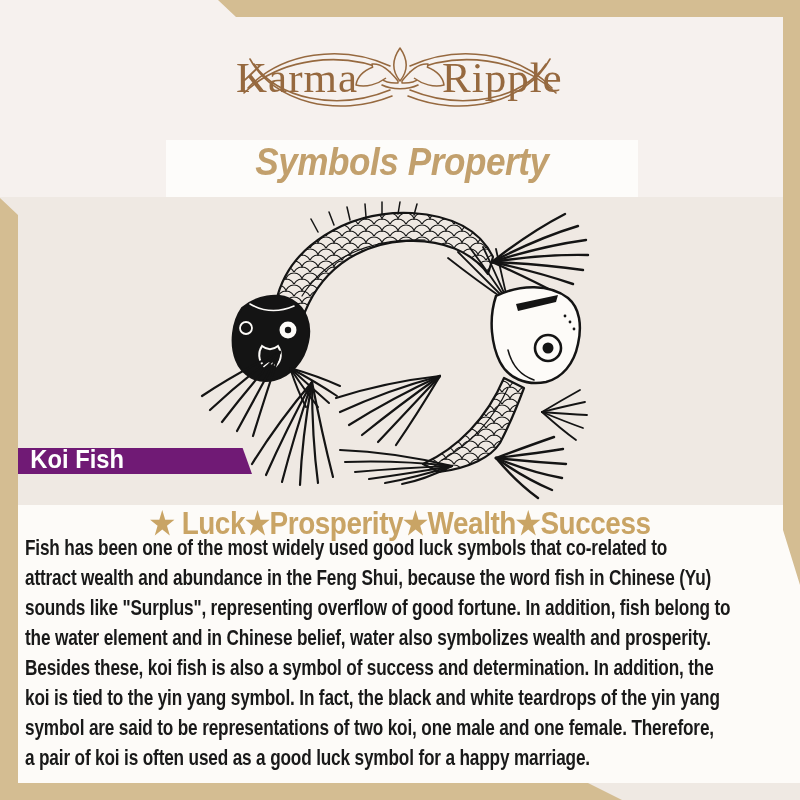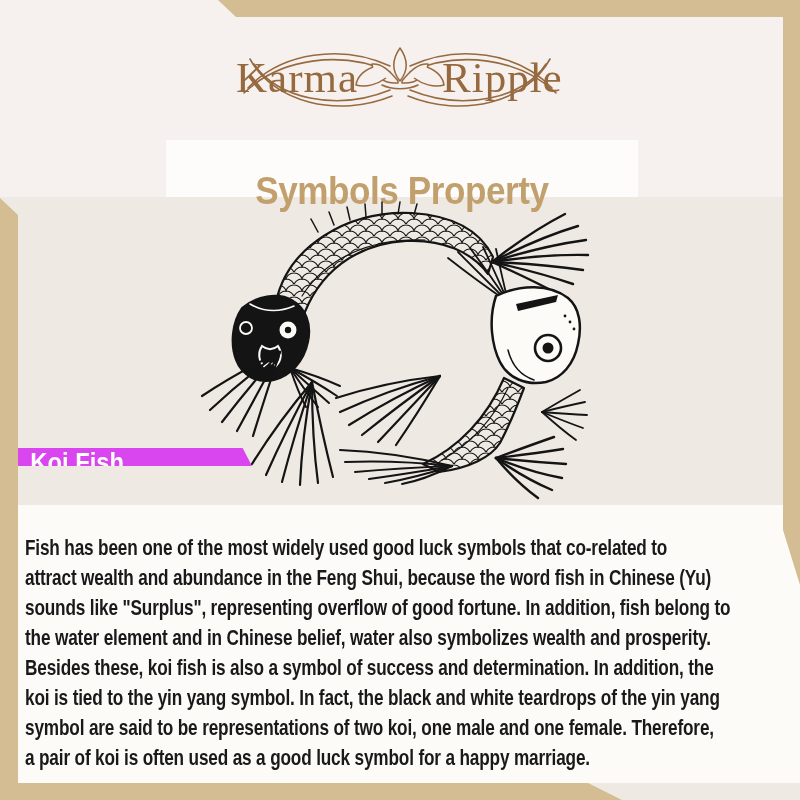--- a/index.html
+++ b/index.html
@@ -21,32 +21,32 @@
     position:absolute;left:0;top:198px;width:622px;height:602px;background:#d4bd92;
     clip-path:polygon(0 0,18px 17px,18px 585px,588px 585px,100% 100%,0 100%);
   }
   
   .logo{position:absolute;left:220px;top:28px;width:360px;height:94px;}
   .logo text{font-family:"Liberation Serif",serif;font-size:43px;fill:#96693f;letter-spacing:1px;}
   .logo .line{fill:none;stroke:#96693f;stroke-width:1.6;stroke-linecap:round;}
   .logo .petal{fill:#f6f1ee;stroke:#96693f;stroke-width:1.5;stroke-linejoin:round;}
   
   .heading{
-    position:absolute;left:166px;top:156px;width:472px;height:57px;
-    display:flex;align-items:flex-end;justify-content:center;
+    position:absolute;left:166px;top:140px;width:472px;height:57px;
+    display:flex;align-items:flex-start;justify-content:center;font-style:italic;
   }
   .heading span{
     font-size:39px;font-weight:800;color:#c2a06d;white-space:nowrap;
     transform:scaleX(.9);letter-spacing:-.5px;
   }
   
   .ribbon{
-    position:absolute;left:18px;top:448px;width:234px;height:18px;background:#d946ef;
+    position:absolute;left:18px;top:448px;width:234px;height:26px;background:#701a75;
     clip-path:polygon(0 0,96% 0,100% 100%,0 100%);
-    display:flex;align-items:flex-start;
+    display:flex;align-items:flex-end;
   }
   .ribbon span{color:#fff;font-weight:800;font-size:25px;padding-left:13px;letter-spacing:0;transform:scaleX(.95);transform-origin:left;}
   
   .tagline{position:absolute;left:0;top:506px;width:800px;text-align:center;}
   .tagline span{
     display:inline-block;font-size:31px;font-weight:800;color:#c9a465;
     transform:scaleX(.9);white-space:nowrap;letter-spacing:-.5px;line-height:36px;
   }
   
   .body-text{position:absolute;left:25px;top:533px;width:775px;}
@@ -221,20 +221,23 @@
         <circle cx="384" cy="129" r="1.4" fill="#141414"></circle>
         <path class="ray" stroke-width="1.5" d="M318,150 C322,166 332,176 344,180"></path>
       </g>
     </g>
   </svg>
 
   <div class="ribbon">
     <span>Koi Fish</span>
   </div>
 
+  <div class="tagline">
+    <span>★ Luck★Prosperity★Wealth★Success</span>
+  </div>
 
   <div class="body-text">
     <div class="ln">Fish has been one of the most widely used good luck symbols that co-related to</div>
     <div class="ln">attract wealth and abundance in the Feng Shui, because the word fish in Chinese (Yu)</div>
     <div class="ln">sounds like "Surplus", representing overflow of good fortune. In addition, fish belong to</div>
     <div class="ln">the water element and in Chinese belief, water also symbolizes wealth and prosperity.</div>
     <div class="ln">Besides these, koi fish is also a symbol of success and determination. In addition, the</div>
     <div class="ln">koi is tied to the yin yang symbol. In fact, the black and white teardrops of the yin yang</div>
     <div class="ln">symbol are said to be representations of two koi, one male and one female. Therefore,</div>
     <div class="ln">a pair of koi is often used as a good luck symbol for a happy marriage.</div>

